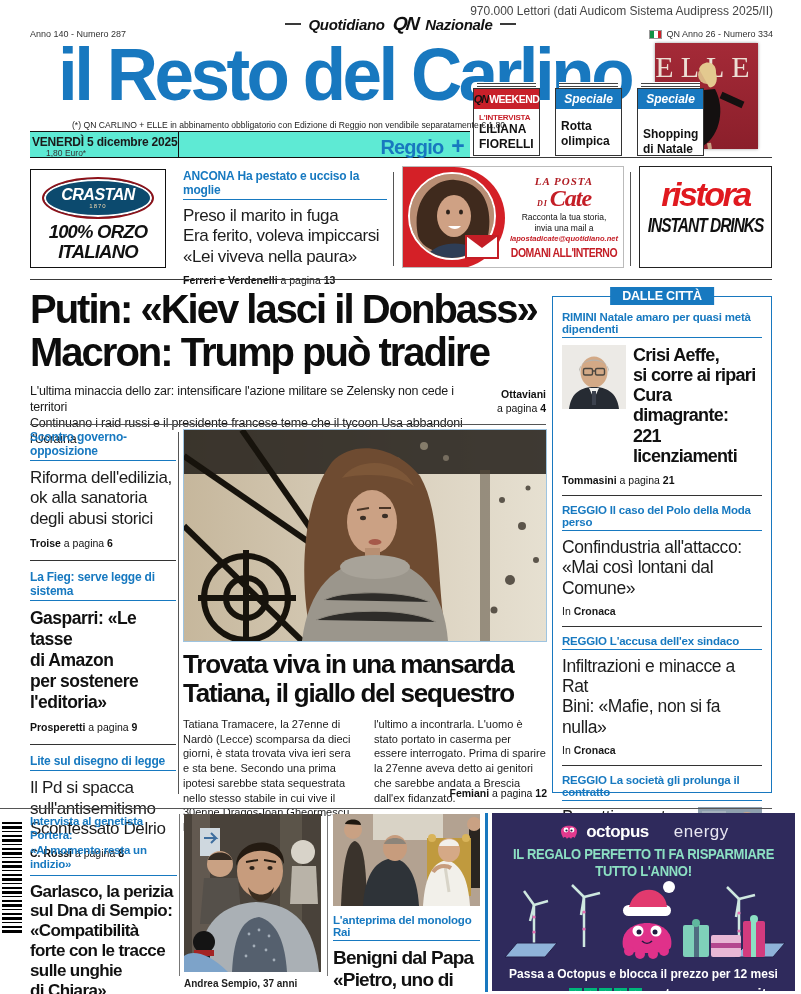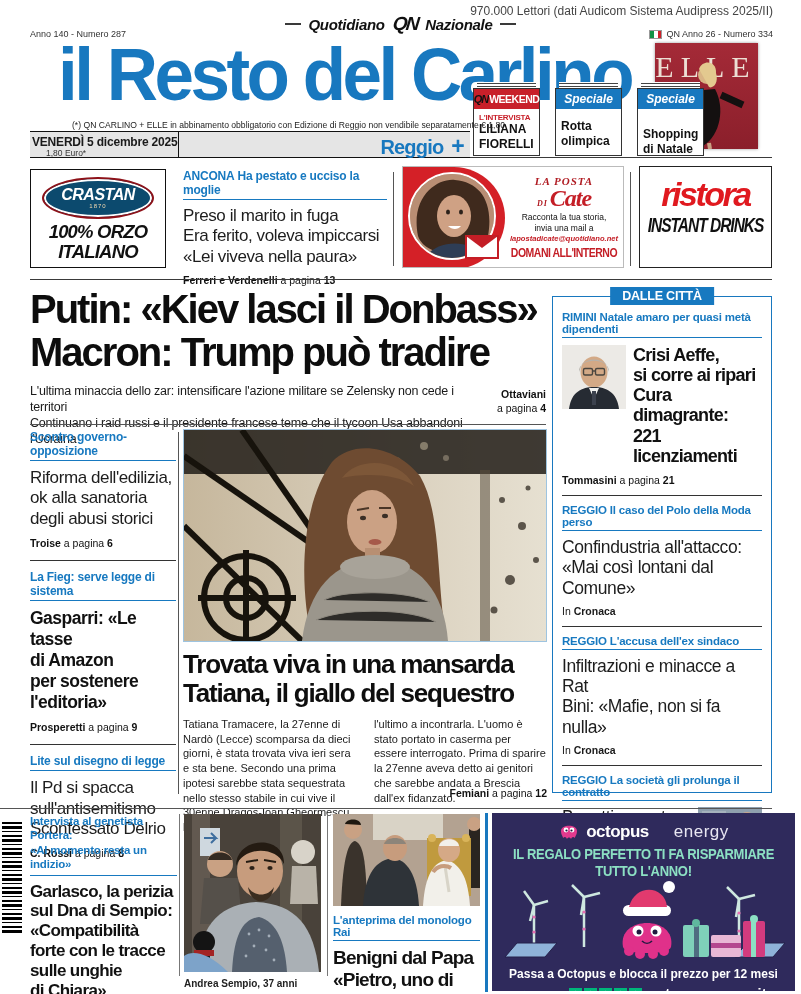--- a/index.html
+++ b/index.html
@@ -14,21 +14,21 @@
   .brandline .qword { font-size:15px; font-weight:700; font-style:italic; letter-spacing:-0.3px; color:#111; }
   .qn-logo { font-size:19px; font-weight:800; font-style:italic; letter-spacing:-2px; color:#111; transform:skewX(-6deg); }
   .issue-left { position:absolute; top:29px; left:30px; font-size:9px; color:#333; }
   .issue-right { position:absolute; top:29px; right:28px; font-size:9px; color:#333; display:flex; align-items:flex-end; gap:4px; }
   .flag { display:inline-flex; width:13px; height:9px; border:0.5px solid #999; }
   .flag i { flex:1; } .flag .g{background:#119144;} .flag .w{background:#fff;} .flag .r{background:#cd212a;}
 
   
   .masthead { position:absolute; top:34px; left:58px; width:660px; font-size:71px; font-weight:800; color:#1878bf; letter-spacing:-3.5px; white-space:nowrap; z-index:1; transform:scaleY(1.04); }
   .fineprint { position:absolute; top:120px; left:72px; font-size:8.6px; color:#222; z-index:3; }
-  .daterow { position:absolute; top:131px; left:30px; width:440px; height:27px; border-top:1px solid #111; border-bottom:1px solid #111; z-index:3; background:#e5e5e5; }
+  .daterow { position:absolute; top:131px; left:30px; width:440px; height:27px; border-top:1px solid #111; border-bottom:1px solid #111; z-index:3; background:#5eead4; }
   .daterow .vline { position:absolute; left:148px; top:0; bottom:0; border-left:1px solid #111; }
   .daterow .d1 { position:absolute; left:2px; top:3px; font-size:12px; font-weight:800; letter-spacing:-0.2px; }
   .daterow .d2 { position:absolute; left:16px; top:16px; font-size:8.5px; color:#333; }
   .edition { position:absolute; right:6px; top:1px; color:#1878bf; font-weight:800; font-size:20px; letter-spacing:-0.8px; }
   .edition .plus { font-size:23px; margin-left:8px; }
 
   
   .elle { position:absolute; left:655px; top:43px; width:103px; height:106px; z-index:2; box-shadow:0 0 3px rgba(0,0,0,.4); }
 
   

